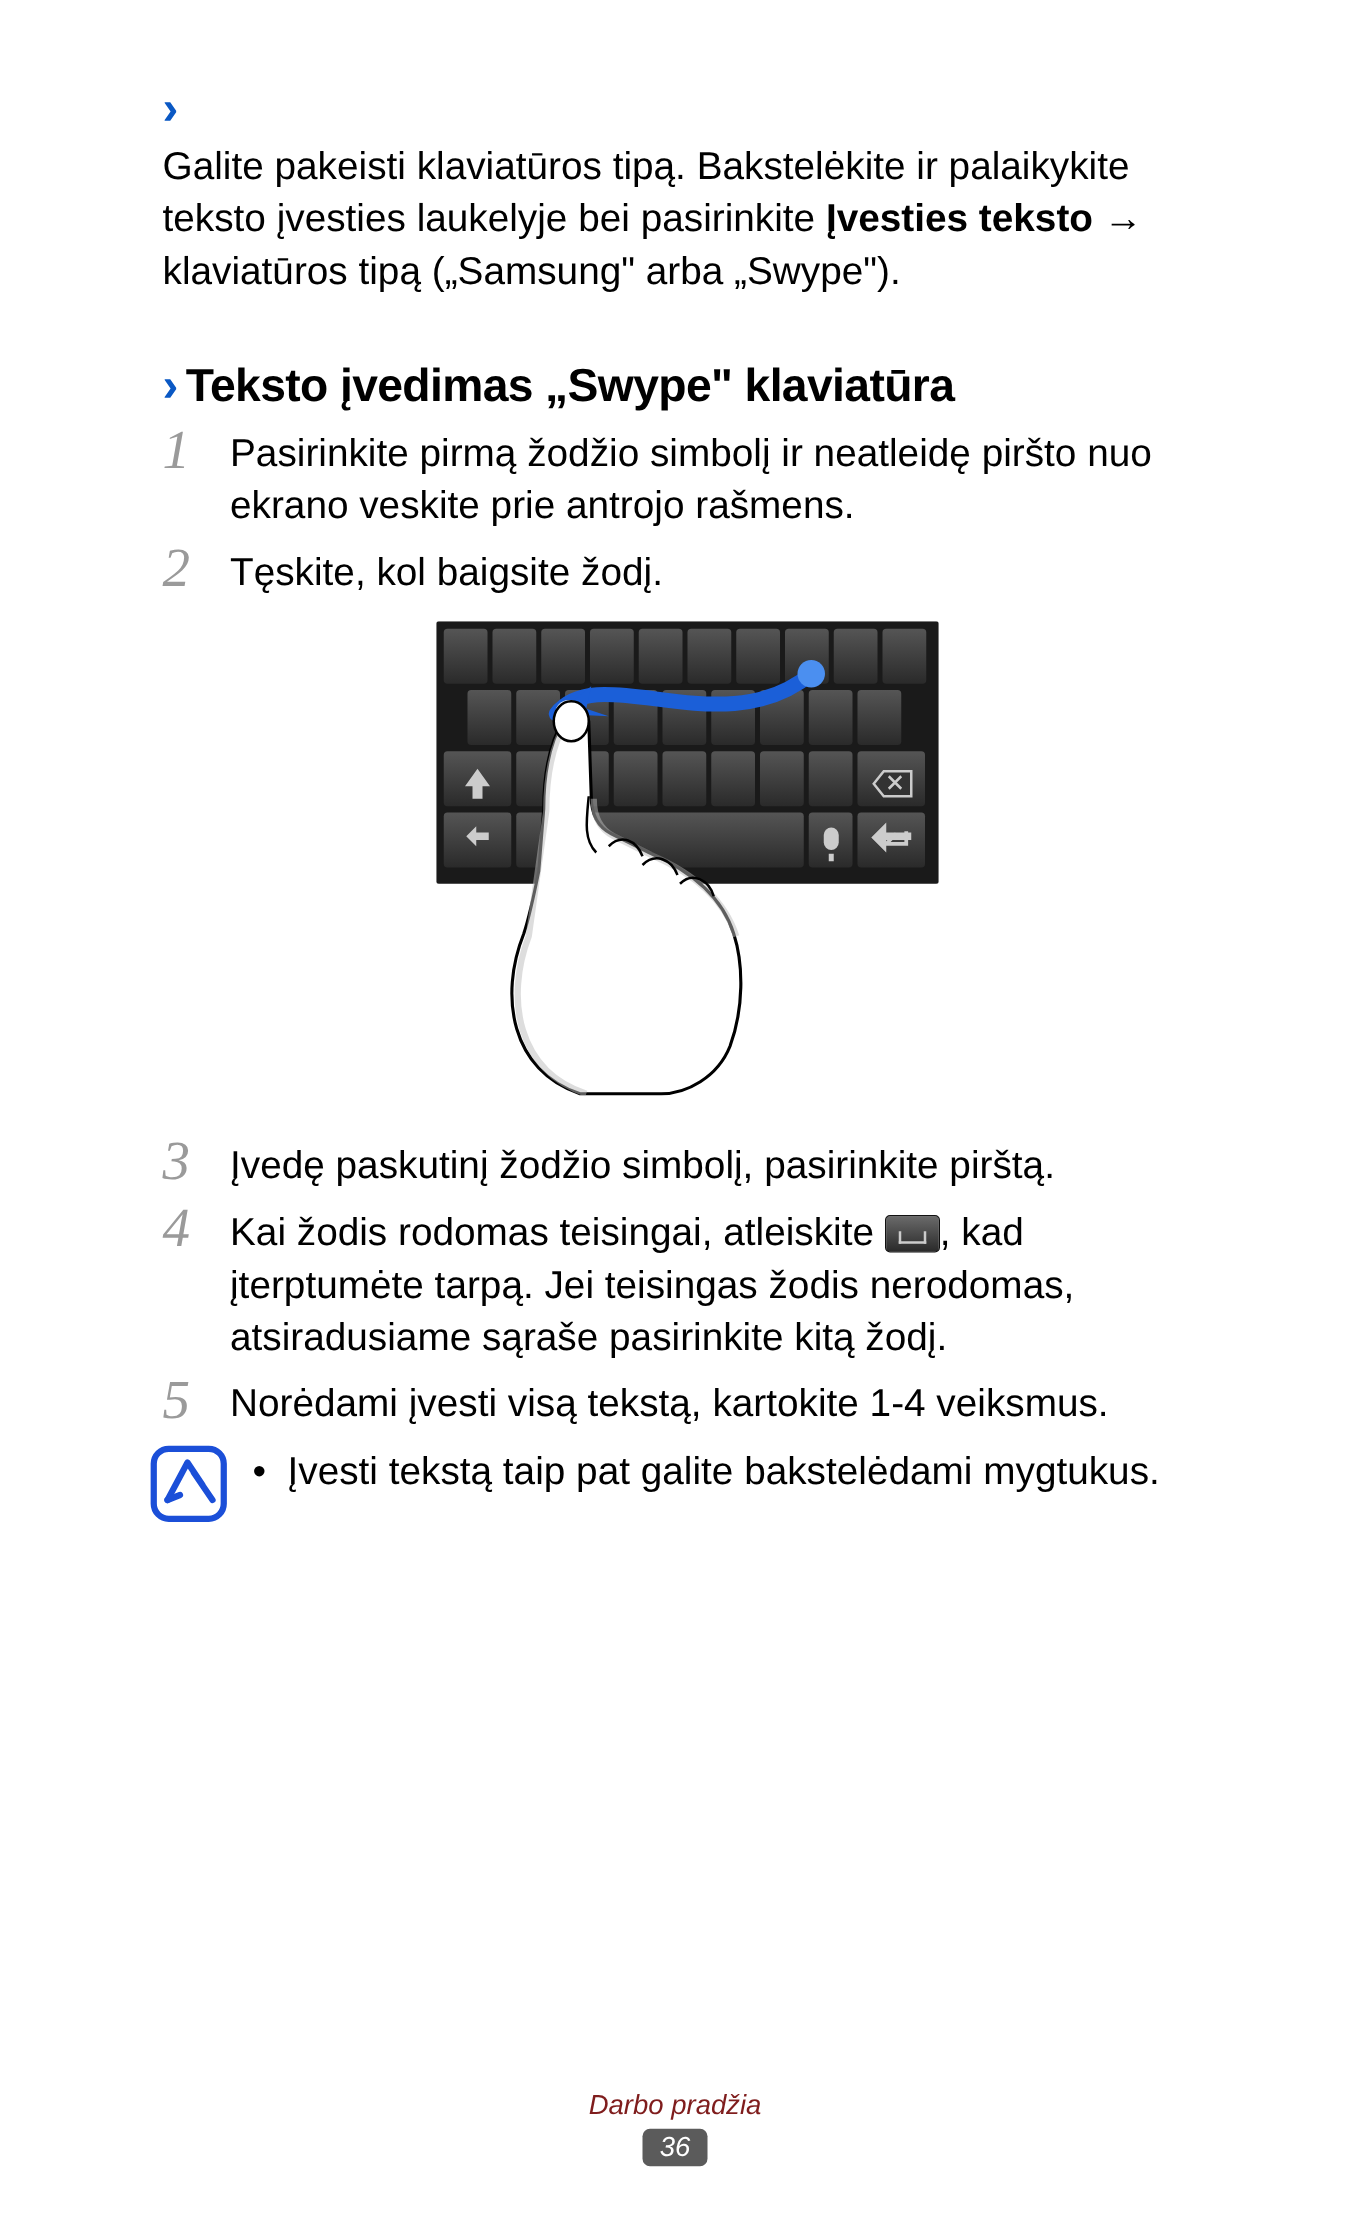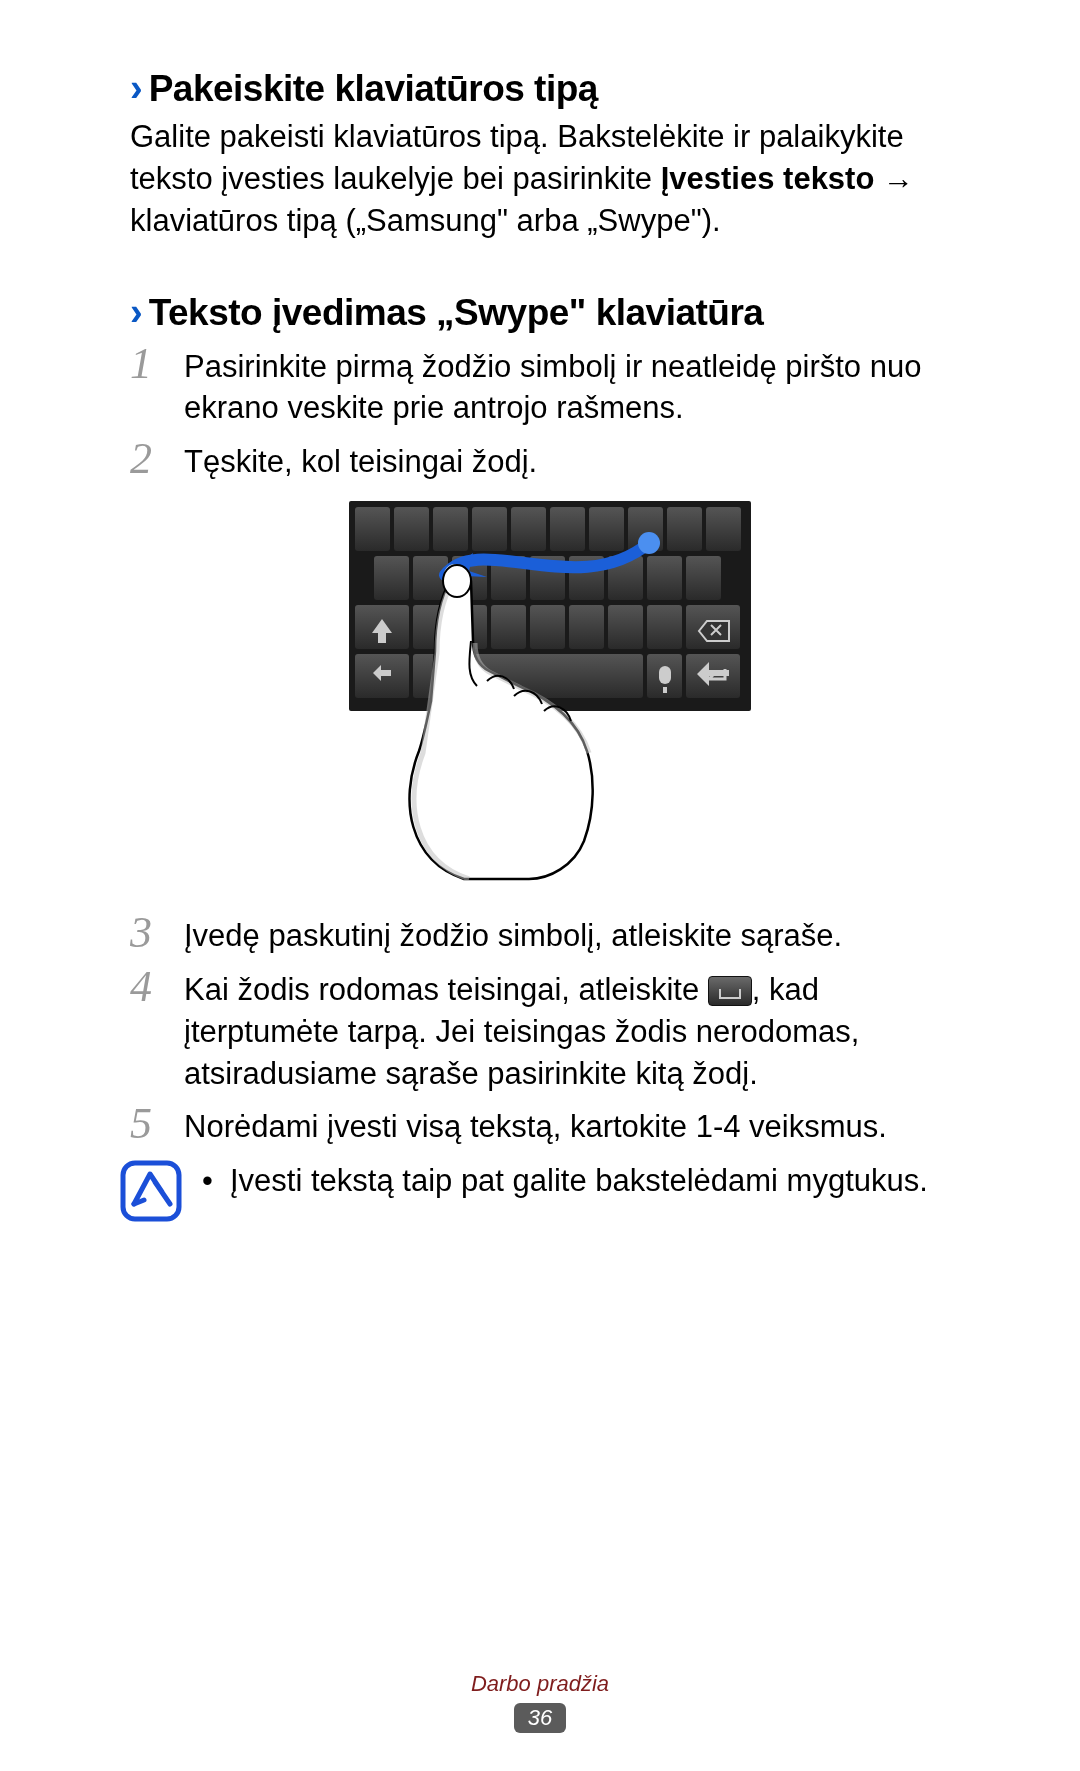--- a/index.html
+++ b/index.html
@@ -144,39 +144,38 @@
     font-style: italic;
   }
 </style>
 </head>
 <body>
 
 <div class="page">
 
   <div class="section-heading">
     <span class="chevron">›</span>
-    <span class="heading-text">Pakeiskite klaviatūros tipą</span>
   </div>
   <p class="section-body">
     <span>Galite pakeisti klaviatūros tipą. Bakstelėkite ir palaikykite teksto įvesties laukelyje bei pasirinkite </span><span class="inline-bold">Įvesties teksto</span><span> → klaviatūros tipą („Samsung" arba „Swype").</span>
   </p>
 
   <div class="section-heading">
     <span class="chevron">›</span>
     <span class="heading-text">Teksto įvedimas „Swype" klaviatūra</span>
   </div>
 
   <ol class="steps">
     <li>
       <span class="step-num">1</span>
       <span class="step-text">Pasirinkite pirmą žodžio simbolį ir neatleidę piršto nuo ekrano veskite prie antrojo rašmens.</span>
     </li>
     <li>
       <span class="step-num">2</span>
-      <span class="step-text">Tęskite, kol teisingai žodį.</span>
+      <span class="step-text">Tęskite, kol baigsite žodį.</span>
     </li>
   </ol>
 
   <div class="illustration-wrap">
     <svg class="illustration" viewBox="0 0 402 380">
 
       <rect x="0" y="0" width="402" height="210" fill="#1a1a1a" rx="2"></rect>
 
       <g fill="url(#kg)">
         <defs>
@@ -269,21 +268,21 @@
         <path d="M 195 210 C 205 200, 218 207, 222 220" fill="none" stroke="#000" stroke-width="2"></path>
 
         <ellipse cx="108" cy="80" rx="14" ry="16" fill="#fff" stroke="#000" stroke-width="2"></ellipse>
       </g>
     </svg>
   </div>
 
   <ol class="steps">
     <li>
       <span class="step-num">3</span>
-      <span class="step-text">Įvedę paskutinį žodžio simbolį, atleiskite sąraše.</span>
+      <span class="step-text">Įvedę paskutinį žodžio simbolį, pasirinkite pirštą.</span>
     </li>
     <li>
       <span class="step-num">4</span>
       <span class="step-text">
         <span>Kai žodis rodomas teisingai, atleiskite </span><span class="space-icon"></span><span>, kad įterptumėte tarpą. Jei teisingas žodis nerodomas, atsiradusiame sąraše pasirinkite kitą žodį.</span>
       </span>
     </li>
     <li>
       <span class="step-num">5</span>
       <span class="step-text">Norėdami įvesti visą tekstą, kartokite 1-4 veiksmus.</span>

